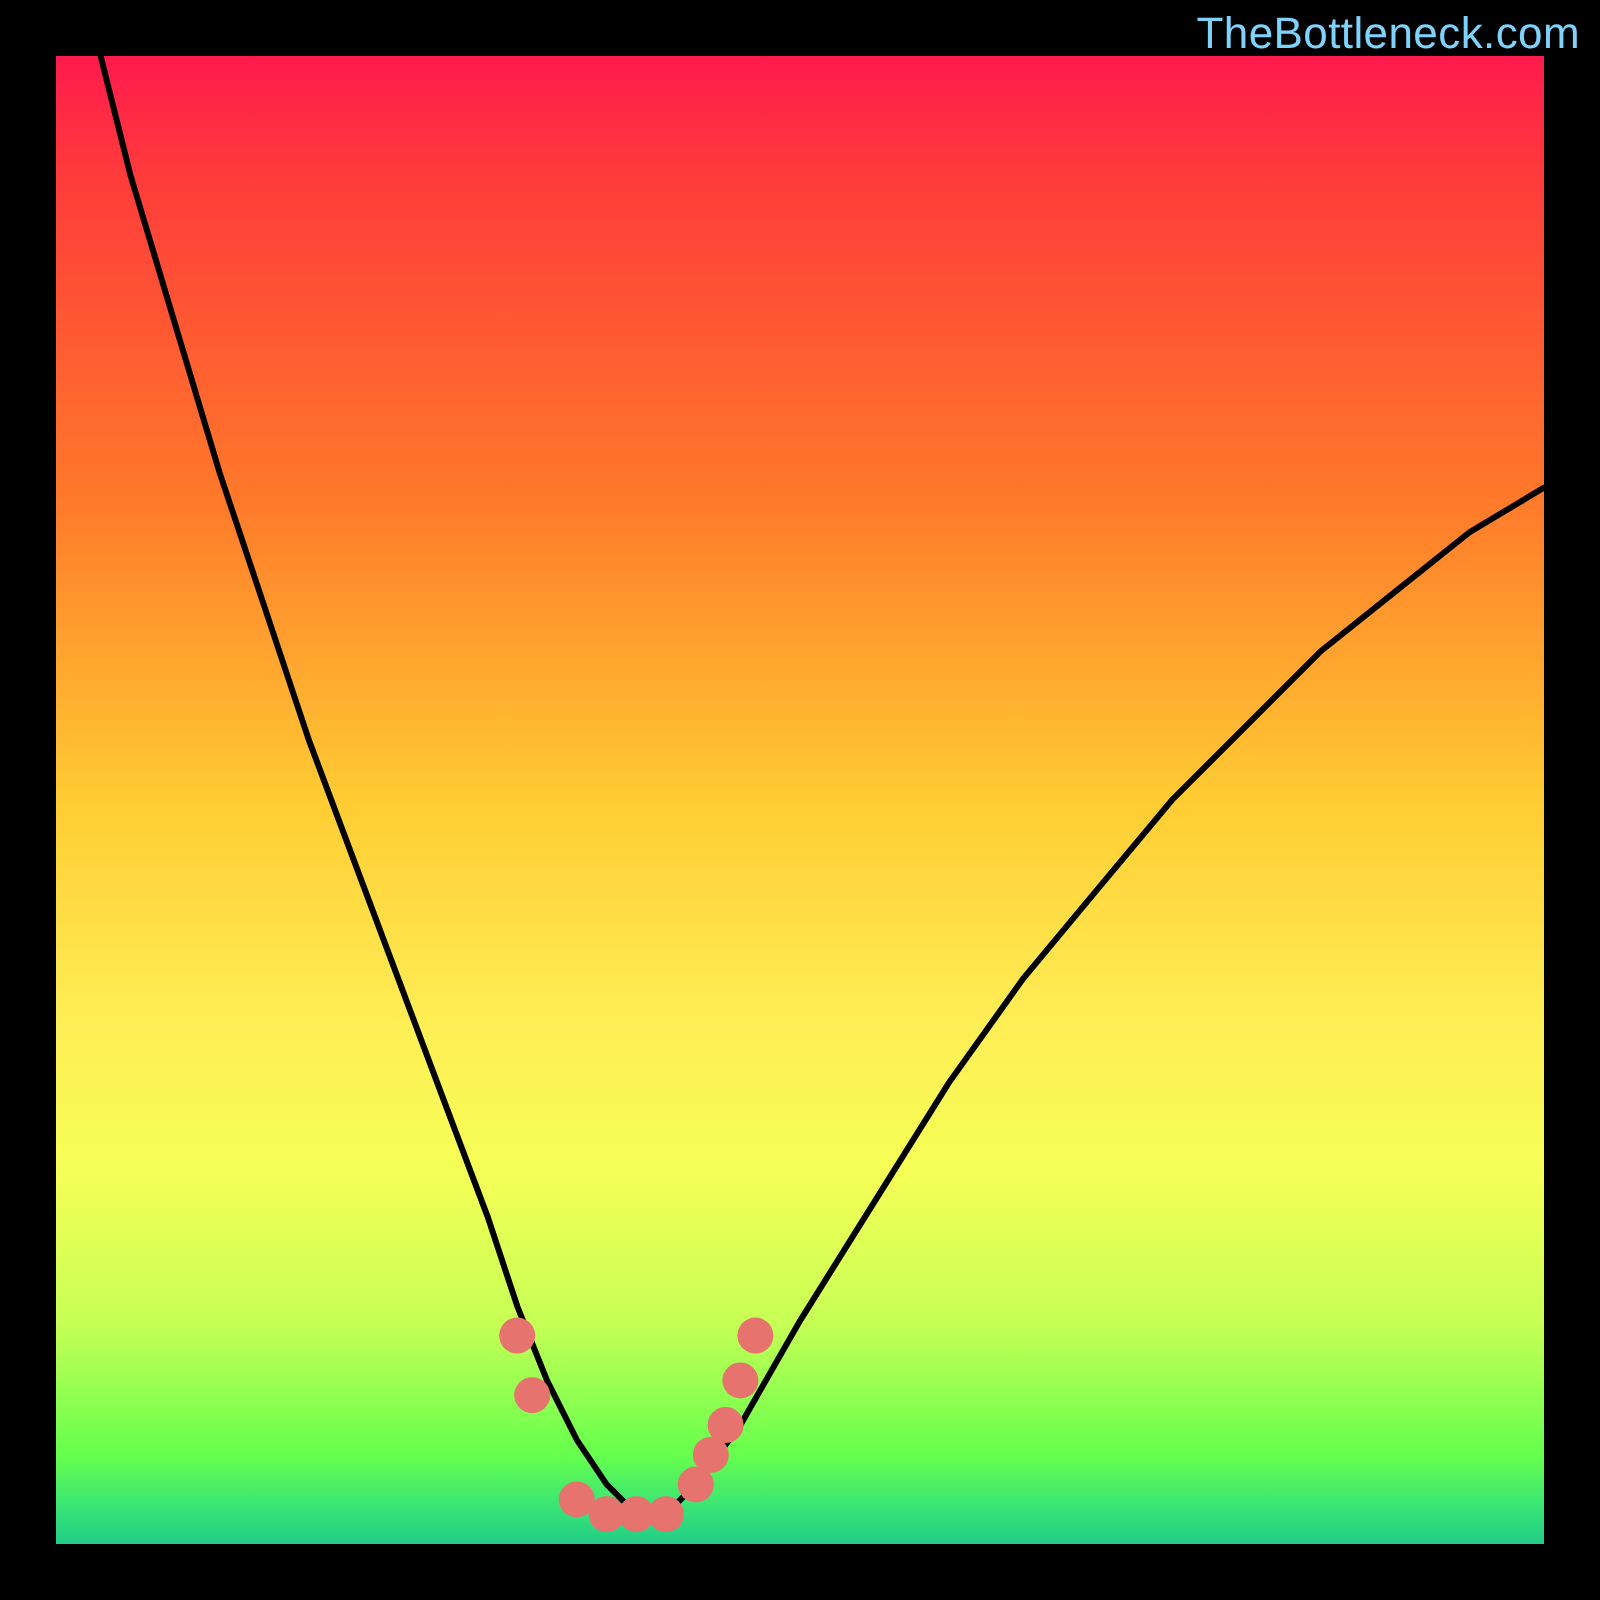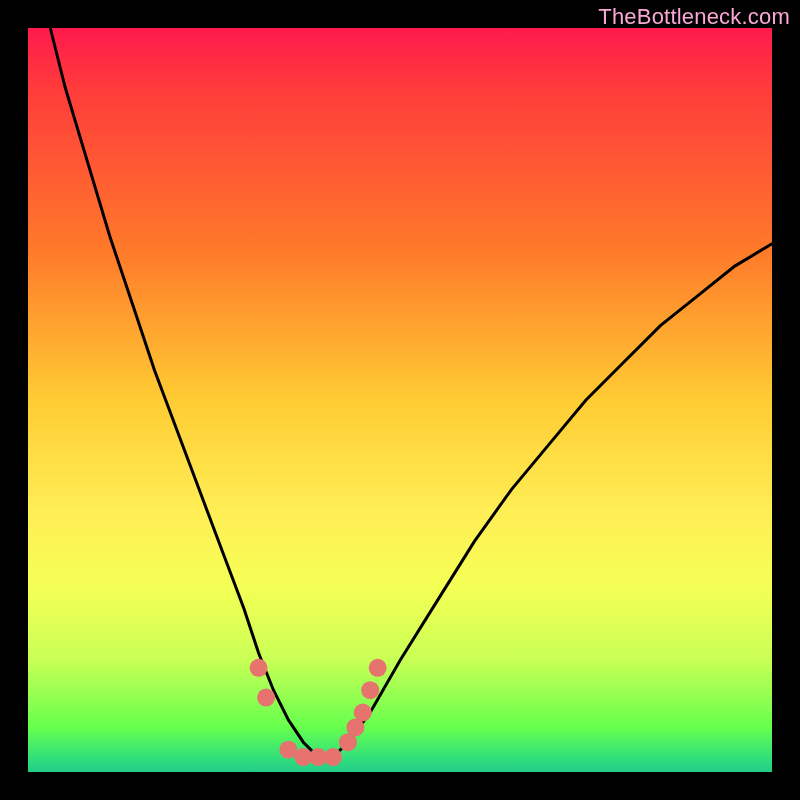--- a/index.html
+++ b/index.html
@@ -34,21 +34,21 @@
       #c8ff55 85%,
       #66ff4d 94%,
       #33e07a 98%,
       #22cc88 100%
     );
   }
   .watermark {
     position: absolute;
     top: 4px;
     right: 10px;
-    color: #f9a8d4;
+    color: #7dd3fc;
     font-size: 22px;
     letter-spacing: 0.2px;
     font-weight: 500;
   }
   svg.curve {
     position: absolute;
     left: 0;
     top: 0;
     width: 744px;
     height: 744px;

